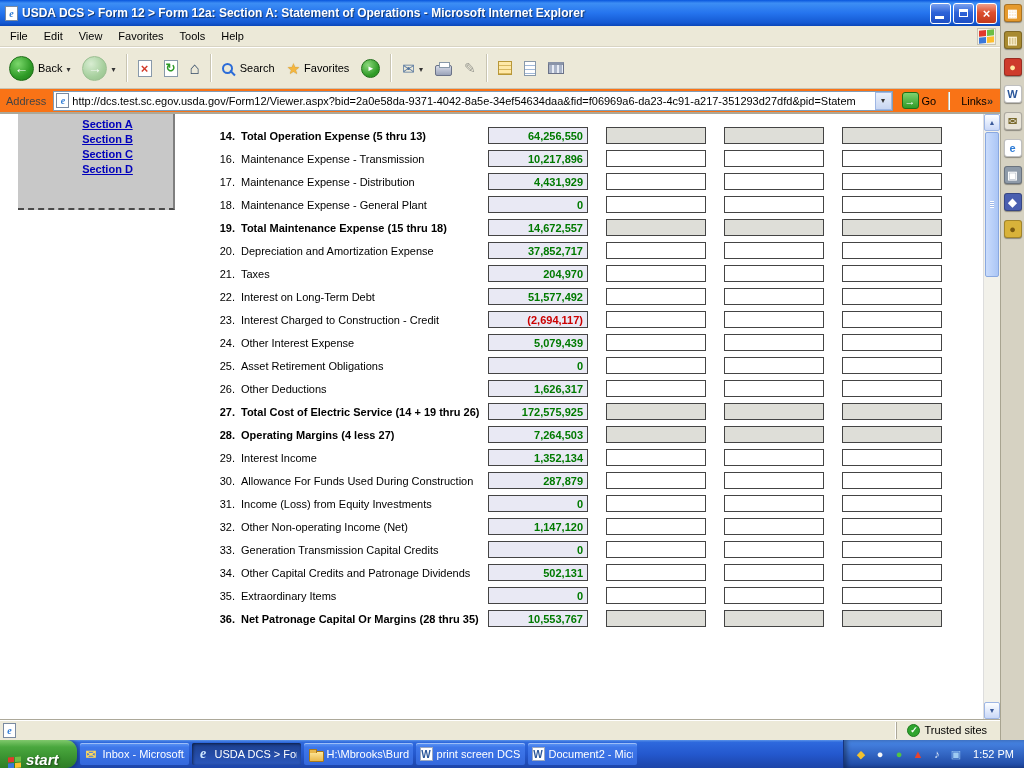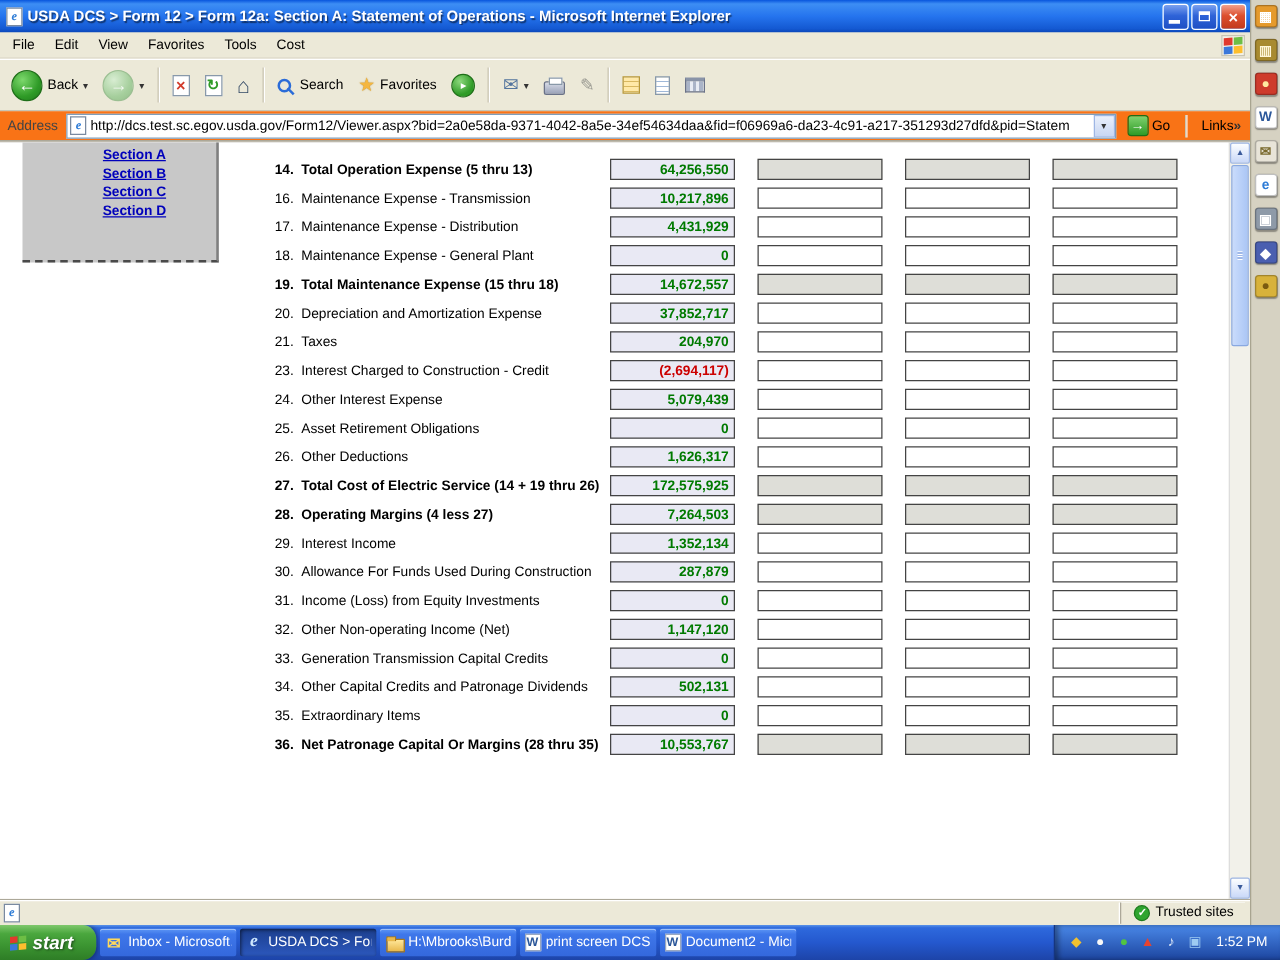--- a/index.html
+++ b/index.html
@@ -94,21 +94,21 @@
   .sb-thumb { position:absolute; top:18px; left:1px; right:1px; height:145px; background:linear-gradient(90deg,#CADCFC,#ABC6F5); border:1px solid #89A8E0; border-radius:2px; }
   .sb-thumb::after { content:""; position:absolute; left:4px; right:4px; top:50%; height:7px; margin-top:-4px; background:repeating-linear-gradient(#fff 0 1px,#9FB8E8 1px 2px); }
 
   .statusbar { height:21px; flex:none; background:#ECE9D8; border-top:1px solid #ACA899; box-shadow:inset 0 1px 0 #fff; display:flex; align-items:center; padding:1px 3px; gap:5px; }
   .status-spacer { flex:1; }
   .zone-pane { display:flex; align-items:center; gap:4px; padding:0 10px; border-left:1px solid #ACA899; box-shadow:-1px 0 0 #fff; height:17px; }
   .check-circle { width:13px; height:13px; border-radius:50%; background:#2FA52F; border:1px solid #1E7A1E; color:#fff; font-size:9px; display:flex; align-items:center; justify-content:center; font-weight:bold; }
 
   
   .taskbar { height:28px; flex:none; display:flex; align-items:stretch; background:linear-gradient(180deg,#5A93E8 0%,#2E69DD 8%,#2458CE 50%,#1D44A8 100%); overflow:hidden; }
-  .start-btn { display:flex; align-items:center; gap:5px; padding:0 18px 0 8px; flex:none;
+  .start-btn { display:flex; align-items:flex-end; gap:5px; padding:0 18px 0 8px; flex:none;
     background:linear-gradient(180deg,#7FC86C 0%,#4AA73E 25%,#3B9431 60%,#2E7D26 100%);
     border-radius:0 11px 11px 0; box-shadow:1px 0 4px rgba(0,0,0,.45);
     color:#fff; font-weight:bold; font-style:italic; font-size:15px; text-shadow:1px 1px 2px rgba(0,0,0,.5); }
   .task-btn { width:109px; margin:3px 0 3px 3px; border-radius:2px; display:flex; align-items:center; gap:4px; padding:0 4px; color:#fff; overflow:hidden; flex:none;
     background:linear-gradient(180deg,#5E97F5 0%,#3E77EA 20%,#3468DC 100%); box-shadow:inset 0 1px 0 rgba(255,255,255,.4); }
   .task-btn.active { background:linear-gradient(180deg,#1C3F8E 0%,#2A55B8 90%); box-shadow:inset 1px 1px 3px rgba(0,0,0,.55); }
   .task-label { white-space:nowrap; overflow:hidden; flex:1; }
   .ticon { width:15px; height:15px; flex:none; display:flex; align-items:center; justify-content:center; font-size:11px; font-weight:bold; }
   .ticon.outlook { color:#FFD95C; font-size:13px; }
   .ticon.ie { color:#CFE8FF; font:italic bold 14px "Liberation Serif",serif; }
@@ -145,21 +145,21 @@
           </span>
       </div>
 
       <div class="menubar">
         <span style="display:flex;">
             <span class="menu-item">File</span>
             <span class="menu-item">Edit</span>
             <span class="menu-item">View</span>
             <span class="menu-item">Favorites</span>
             <span class="menu-item">Tools</span>
-            <span class="menu-item">Cost</span>
+            <span class="menu-item">Help</span>
           </span>
         <span class="brand">
           <span class="winflag">
               <span></span>
               <span></span>
               <span></span>
               <span></span>
             </span>
         </span>
       </div>
@@ -297,20 +297,28 @@
     <span class="lbl">Depreciation and Amortization Expense</span>
     <span class="cell value">37,852,717</span>
     <input class="cell extra" style="">
     <input class="cell extra" style="">
     <input class="cell extra" style="">
   </div>
               <div class="frow">
     <span class="num">21.</span>
     <span class="lbl">Taxes</span>
     <span class="cell value">204,970</span>
+    <input class="cell extra" style="">
+    <input class="cell extra" style="">
+    <input class="cell extra" style="">
+  </div>
+              <div class="frow">
+    <span class="num">22.</span>
+    <span class="lbl">Interest on Long-Term Debt</span>
+    <span class="cell value">51,577,492</span>
     <input class="cell extra" style="">
     <input class="cell extra" style="">
     <input class="cell extra" style="">
   </div>
               <div class="frow">
     <span class="num">23.</span>
     <span class="lbl">Interest Charged to Construction - Credit</span>
     <span class="cell value neg">(2,694,117)</span>
     <input class="cell extra" style="">
     <input class="cell extra" style="">

